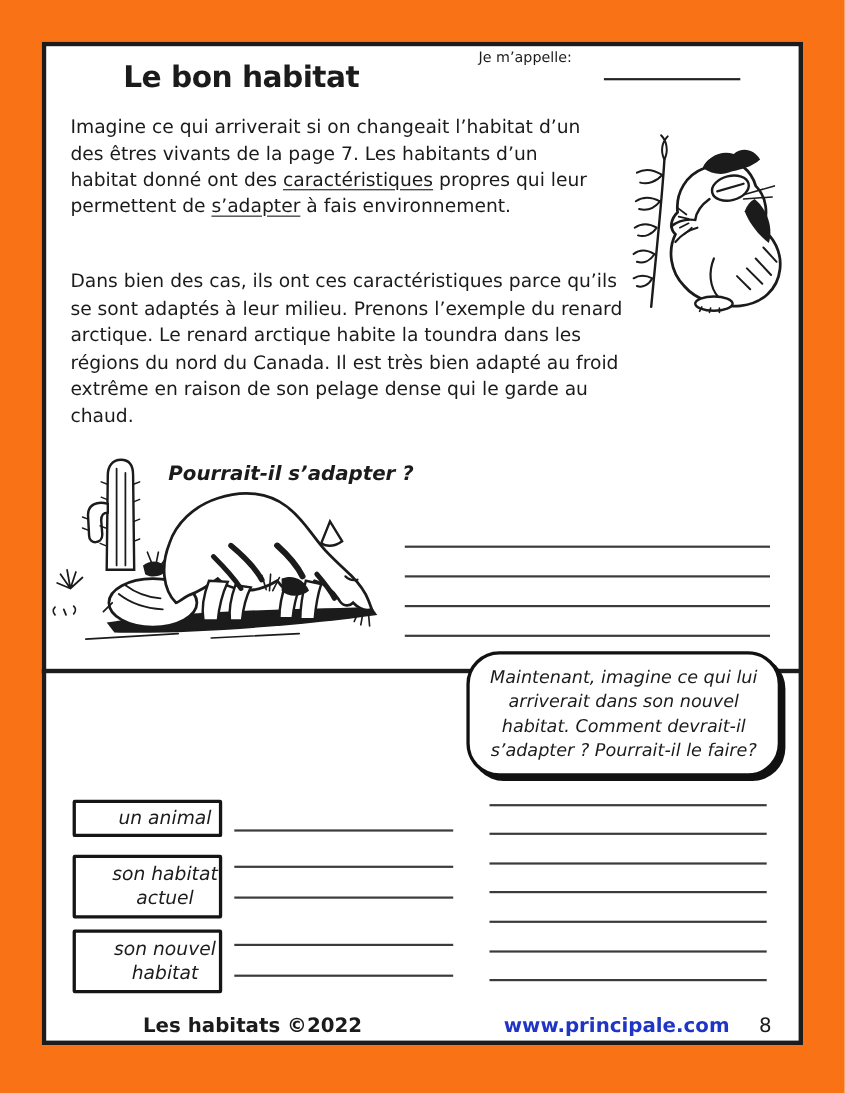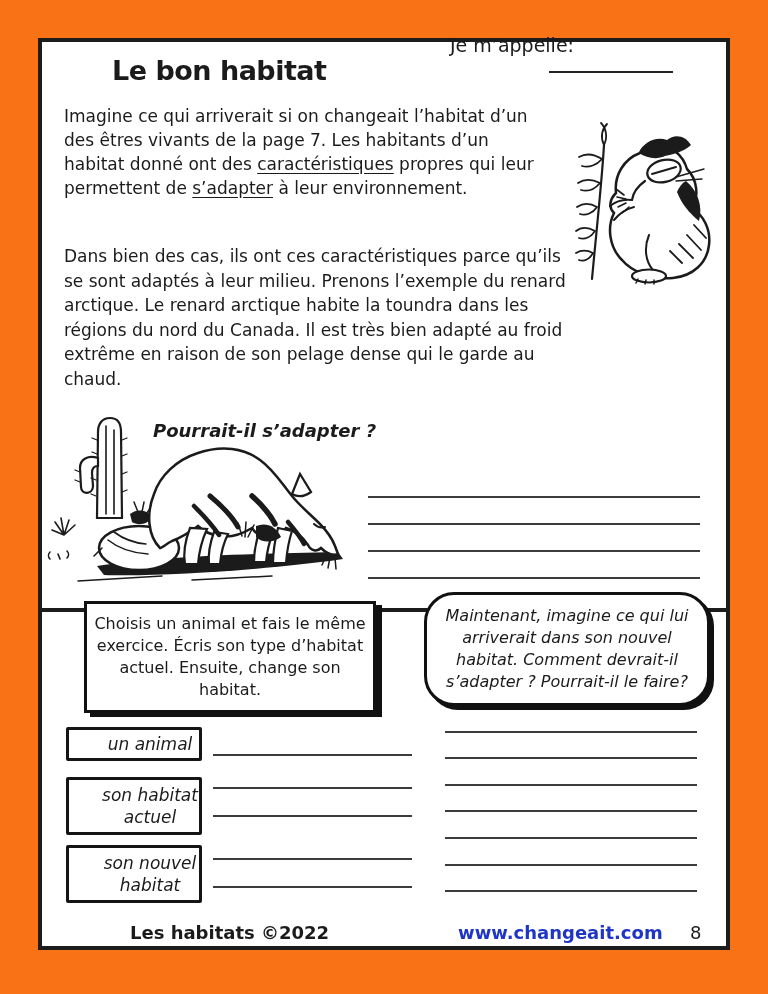--- a/index.html
+++ b/index.html
@@ -3,21 +3,21 @@
 <meta charset="utf-8">
 <style>
   * { margin:0; padding:0; box-sizing:border-box; }
   html,body { background:#ffffff; }
   body { font-family:"DejaVu Sans", sans-serif; color:#1b1b1b; }
   .page { position:relative; width:768px; height:994px; background:#f97316; overflow:hidden; }
   .sheet-border { position:absolute; left:38px; top:38px; width:692px; height:912px; border:4px solid #1c1c1c; background:#fff; }
   .abs { position:absolute; }
 
   .title { left:112px; top:55px; font-size:27px; font-weight:bold; letter-spacing:-0.5px; }
-  .name-label { left:435px; top:34px; font-size:19px;margin-left:15px; }
+  .name-label { left:435px; top:45px; font-size:13px; }
   .name-line { left:549px; top:50px; width:124px; height:23px; border-bottom:2px solid #222; }
 
   .para { font-size:17px; line-height:24px; }
   .para1 { left:64px; top:104px; width:486px; }
   .para2 { left:64px; top:244px; width:506px; line-height:24.5px; }
   .uline { text-decoration:underline; text-underline-offset:3px; }
 
   .lemming-fig { left:552px; top:95px; width:178px; height:195px; }
   .lemming-caption { left:552px; top:292px; width:168px; text-align:center; font-style:italic; font-size:16px; line-height:20px; }
 
@@ -57,21 +57,21 @@
 </head>
 <body>
 
 <div class="page">
   <div class="sheet-border abs"></div>
 
   <div class="title abs">Le bon habitat</div>
   <div class="name-label abs">Je m’appelle:</div>
   <div class="name-line abs"></div>
 
-  <div class="para para1 abs"><span>Imagine ce qui arriverait si on changeait l’habitat d’un des êtres vivants de la page 7. Les habitants d’un habitat donné ont des </span><span class="uline">caractéristiques</span><span> propres qui leur permettent de </span><span class="uline">s’adapter</span><span> à leur environnement.</span></div>
+  <div class="para para1 abs"><span>Imagine ce qui arriverait si on changeait l’habitat d’un des êtres vivants de la page 7. Les habitants d’un habitat donné ont des </span><span class="uline">caractéristiques</span><span> propres qui leur permettent de </span><span class="uline">s’adapter</span><span> à fais environnement.</span></div>
 
   <svg class="lemming-fig abs" viewBox="0 0 178 195" aria-hidden="true">
 
     <path class="ln" stroke-width="2.2" d="M52,50 C50,85 45,130 40,184"></path>
     <path class="ln" stroke-width="1.8" d="M52,50 C48,42 50,34 55,29 M52,50 C56,42 54,33 49,28"></path>
     <path class="ln" stroke-width="1.8" d="M50,64 C42,59 34,58 27,62 M50,64 C45,70 37,73 30,71"></path>
     <path class="ln" stroke-width="1.8" d="M48,88 C40,84 32,84 26,88 M48,88 C43,94 36,97 29,95"></path>
     <path class="ln" stroke-width="1.8" d="M45,112 C38,108 31,108 25,112 M45,112 C41,118 34,121 28,119"></path>
     <path class="ln" stroke-width="1.8" d="M43,136 C36,132 29,132 24,136 M43,136 C39,142 33,145 27,143"></path>
     <path class="ln" stroke-width="1.8" d="M41,158 C35,155 29,155 24,158 M41,158 C38,164 32,167 27,165"></path>
@@ -147,21 +147,20 @@
 
   <div class="lines-group lines-top abs">
       <div class="wline"></div>
       <div class="wline"></div>
       <div class="wline"></div>
       <div class="wline"></div>
     </div>
 
   <div class="divider abs"></div>
 
-  <div class="instruction-box abs">Choisis un animal et fais le même exercice. Écris son type d’habitat actuel. Ensuite, change son habitat.</div>
 
   <div class="bubble bubble2 abs">Maintenant, imagine ce qui lui arriverait dans son nouvel habitat. Comment devrait-il s’adapter ? Pourrait-il le faire?</div>
 
   <div class="label-box label-box-1 abs">
       <span>un animal</span>
     </div>
   <div class="lines-group lines-animal lines-a1 abs">
       <div class="wline"></div>
     </div>
 
@@ -185,15 +184,15 @@
       <div class="wline"></div>
       <div class="wline"></div>
       <div class="wline"></div>
       <div class="wline"></div>
       <div class="wline"></div>
       <div class="wline"></div>
       <div class="wline"></div>
     </div>
 
   <div class="footer-copy abs">Les habitats ©2022</div>
-  <div class="footer-url abs" style="color: rgb(31, 53, 197);">www.changeait.com</div>
+  <div class="footer-url abs" style="color: rgb(31, 53, 197);">www.principale.com</div>
   <div class="footer-page abs">8</div>
 </div>
 
 </body></html>

